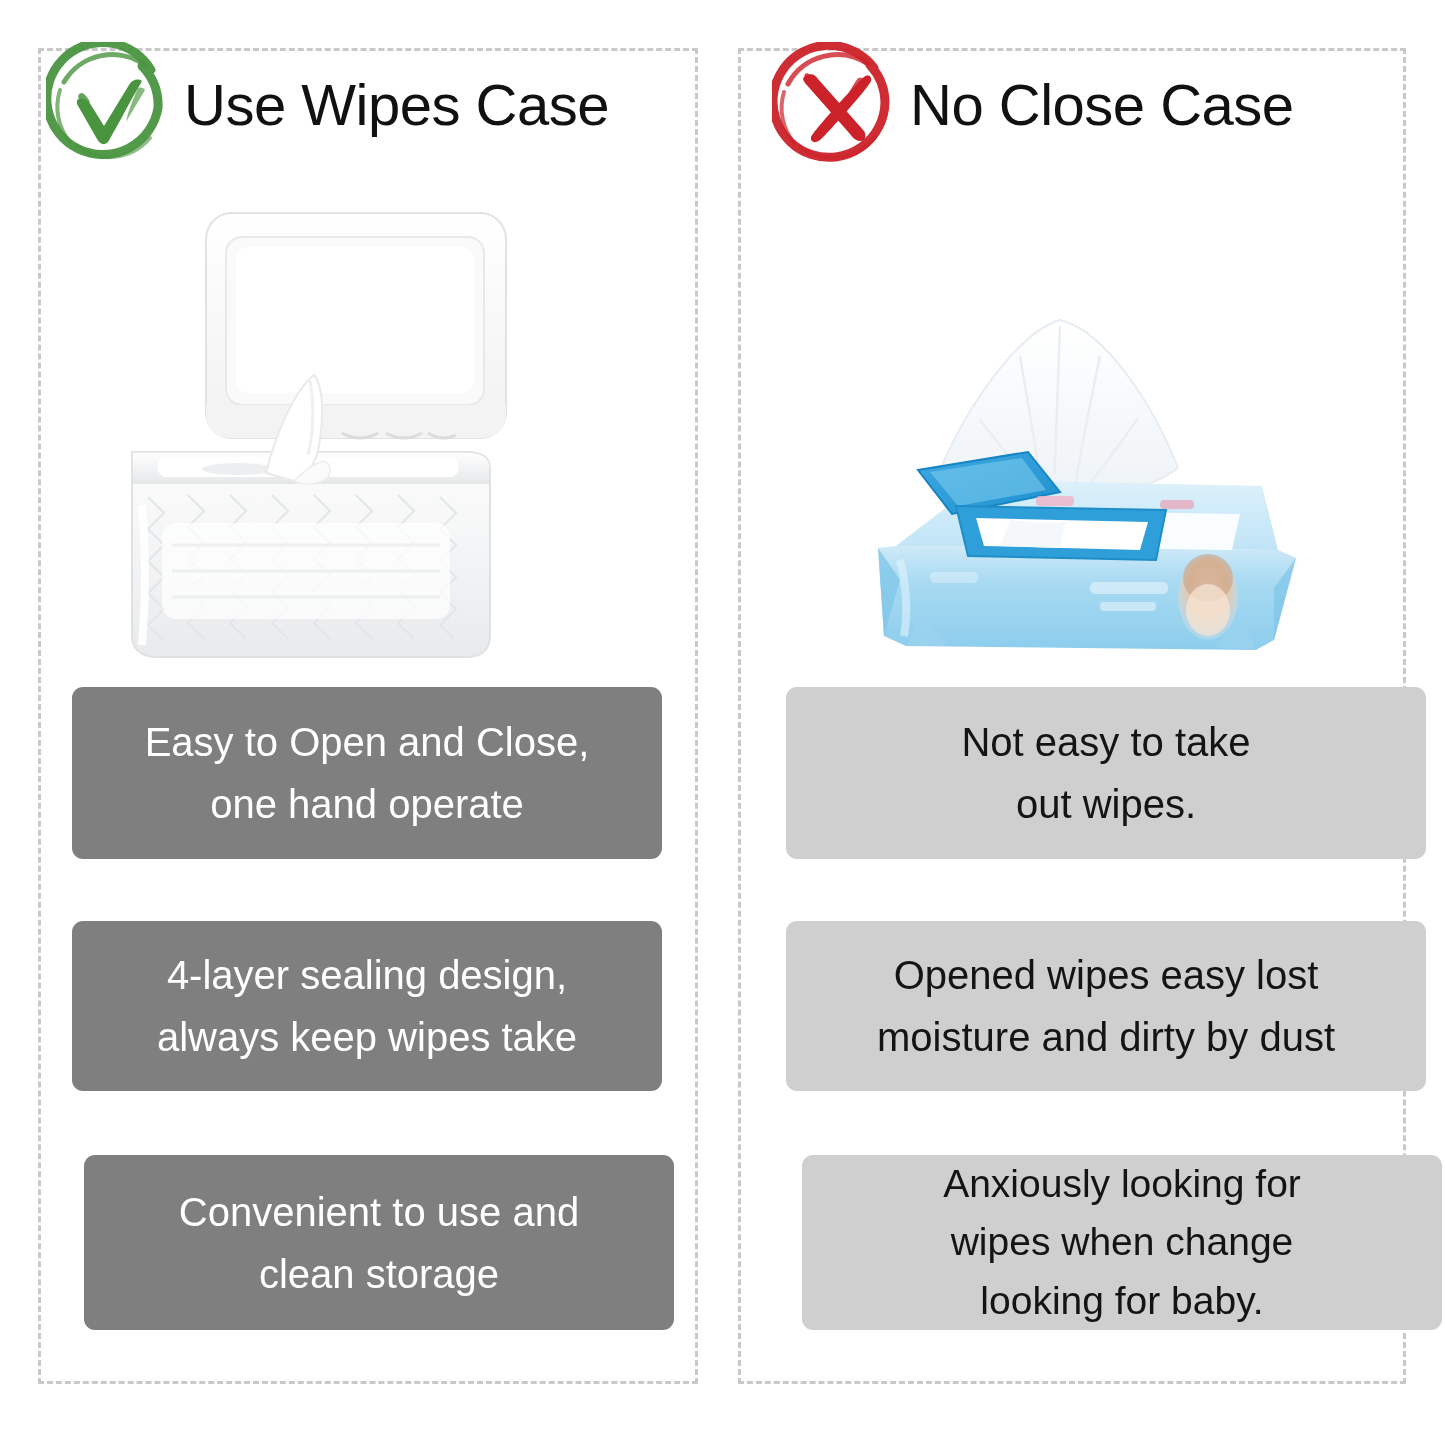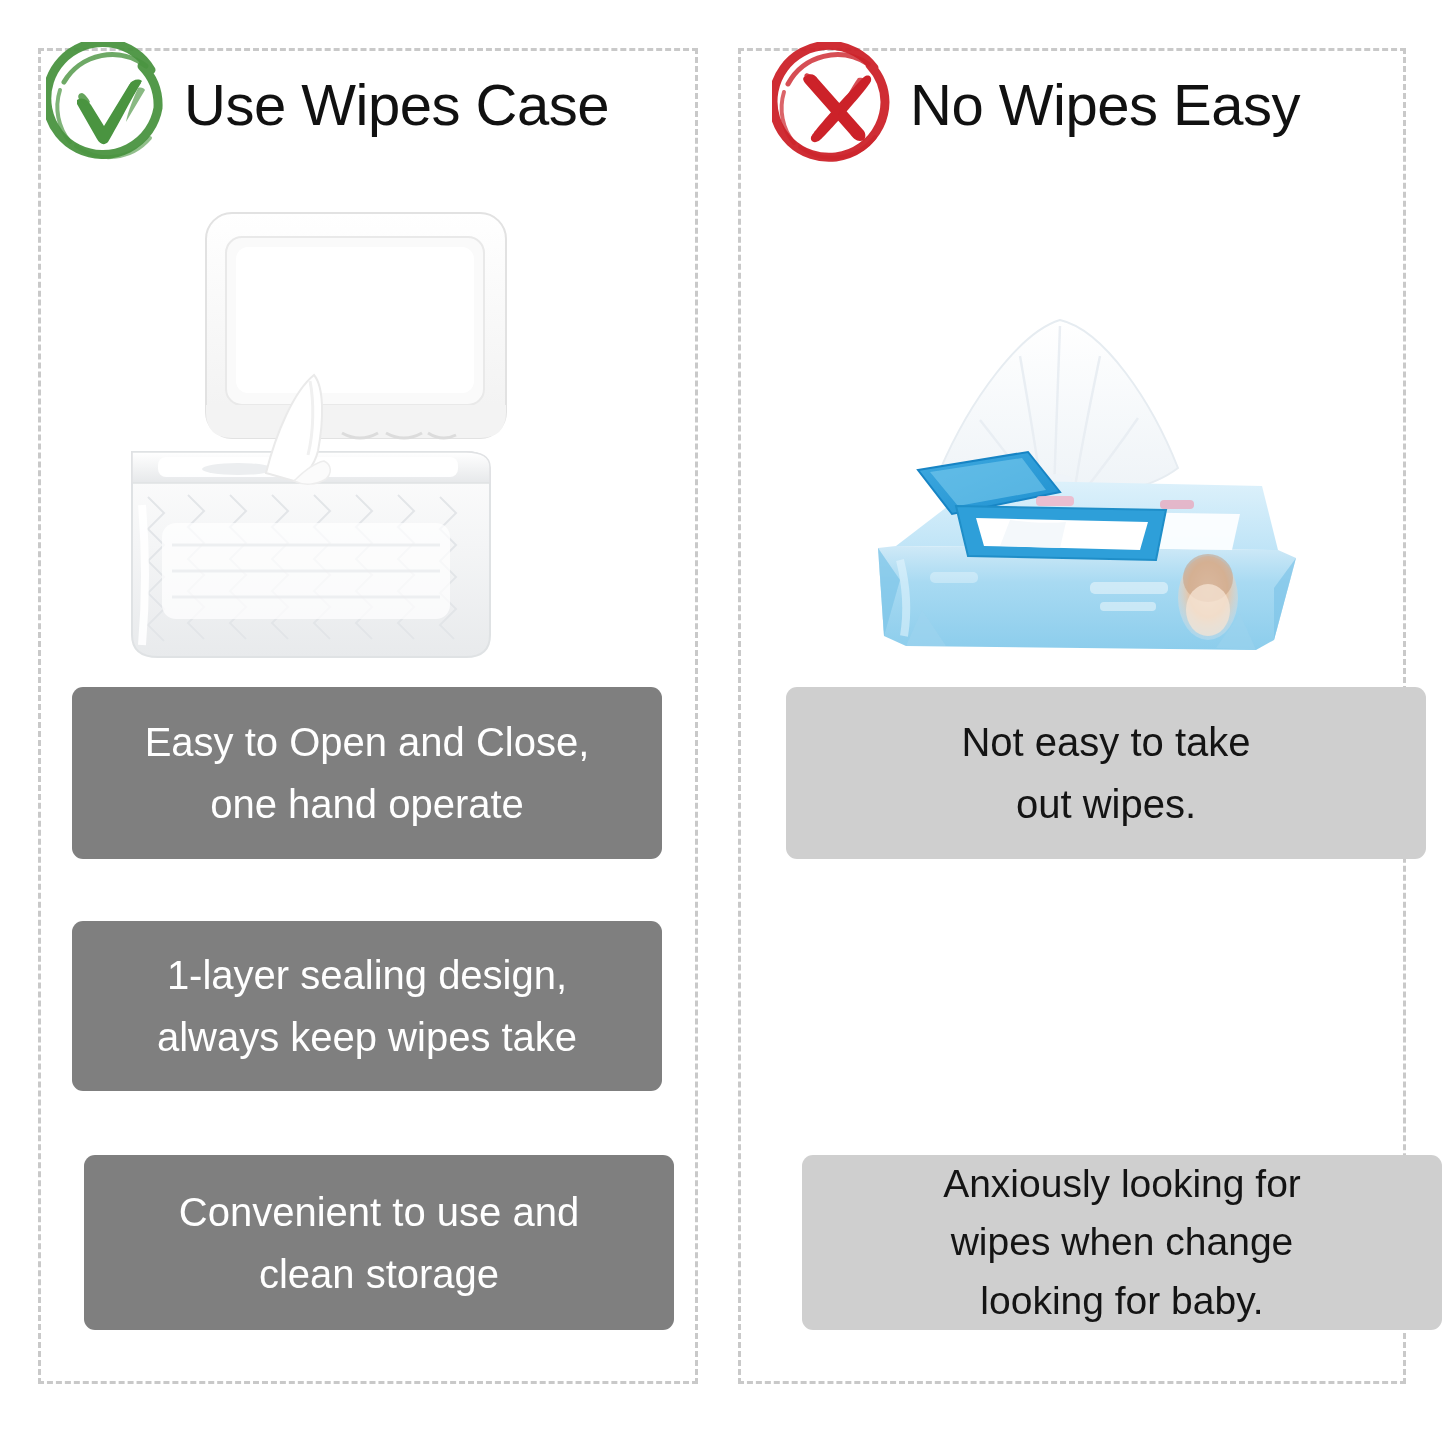--- a/index.html
+++ b/index.html
@@ -200,21 +200,21 @@
 
   <div class="fbox pro row1">
     <p>
       <span>Easy to Open and Close,</span><br>
       <span>one hand operate</span>
     </p>
   </div>
 
   <div class="fbox pro row2">
     <p>
-      <span>1-layer sealing design,</span><br>
+      <span>4-layer sealing design,</span><br>
       <span>always keep wipes take</span>
     </p>
   </div>
 
   <div class="fbox pro row3-pro">
     <p>
       <span>Convenient to use and</span><br>
       <span>clean storage</span>
     </p>
   </div>
@@ -232,21 +232,21 @@
         </g>
         <g fill="#cc2229">
           <path d="M34,34 C38,31 43,32 46,37 L92,89 C95,94 93,99 88,99 C84,99 81,96 78,92 L33,41 C30,37 31,35 34,34 Z"></path>
           <path d="M92,35 C96,32 100,34 99,39 C97,45 55,92 48,98 C43,102 38,100 39,95 C41,89 86,40 92,35 Z"></path>
           <path d="M86,36 C90,35 94,36 94,39 C88,49 72,68 66,74 C70,62 80,44 86,36 Z" opacity="0.8"></path>
           <path d="M33,36 C31,33 34,30 37,32 C41,35 45,41 48,46 L43,50 Z" opacity="0.85"></path>
           <path d="M85,88 C89,90 92,94 93,98 C89,99 84,97 80,93 Z" opacity="0.75"></path>
         </g>
       </svg>
     </div>
-    <div class="header-title">No Wipes Easy</div>
+    <div class="header-title">No Close Case</div>
   </div>
 
   <div class="product product-right">
     <svg viewBox="0 0 450 355" xmlns="http://www.w3.org/2000/svg">
       <defs>
         <linearGradient id="packg" x1="0" y1="0" x2="0" y2="1">
           <stop offset="0" stop-color="#cfe9f7"></stop>
           <stop offset="0.35" stop-color="#a8daf2"></stop>
           <stop offset="1" stop-color="#8ccdec"></stop>
         </linearGradient>
@@ -322,20 +322,26 @@
     </svg>
   </div>
 
   <div class="fbox con row1">
     <p>
       <span>Not easy to take</span><br>
       <span>out wipes.</span>
     </p>
   </div>
 
+  <div class="fbox con row2">
+    <p>
+      <span>Opened wipes easy lost</span><br>
+      <span>moisture and dirty by dust</span>
+    </p>
+  </div>
 
   <div class="fbox con row3-con">
     <p>
       <span>Anxiously looking for</span><br>
       <span>wipes when  change</span><br>
       <span>looking for baby.</span>
     </p>
   </div>
 
 </div>

